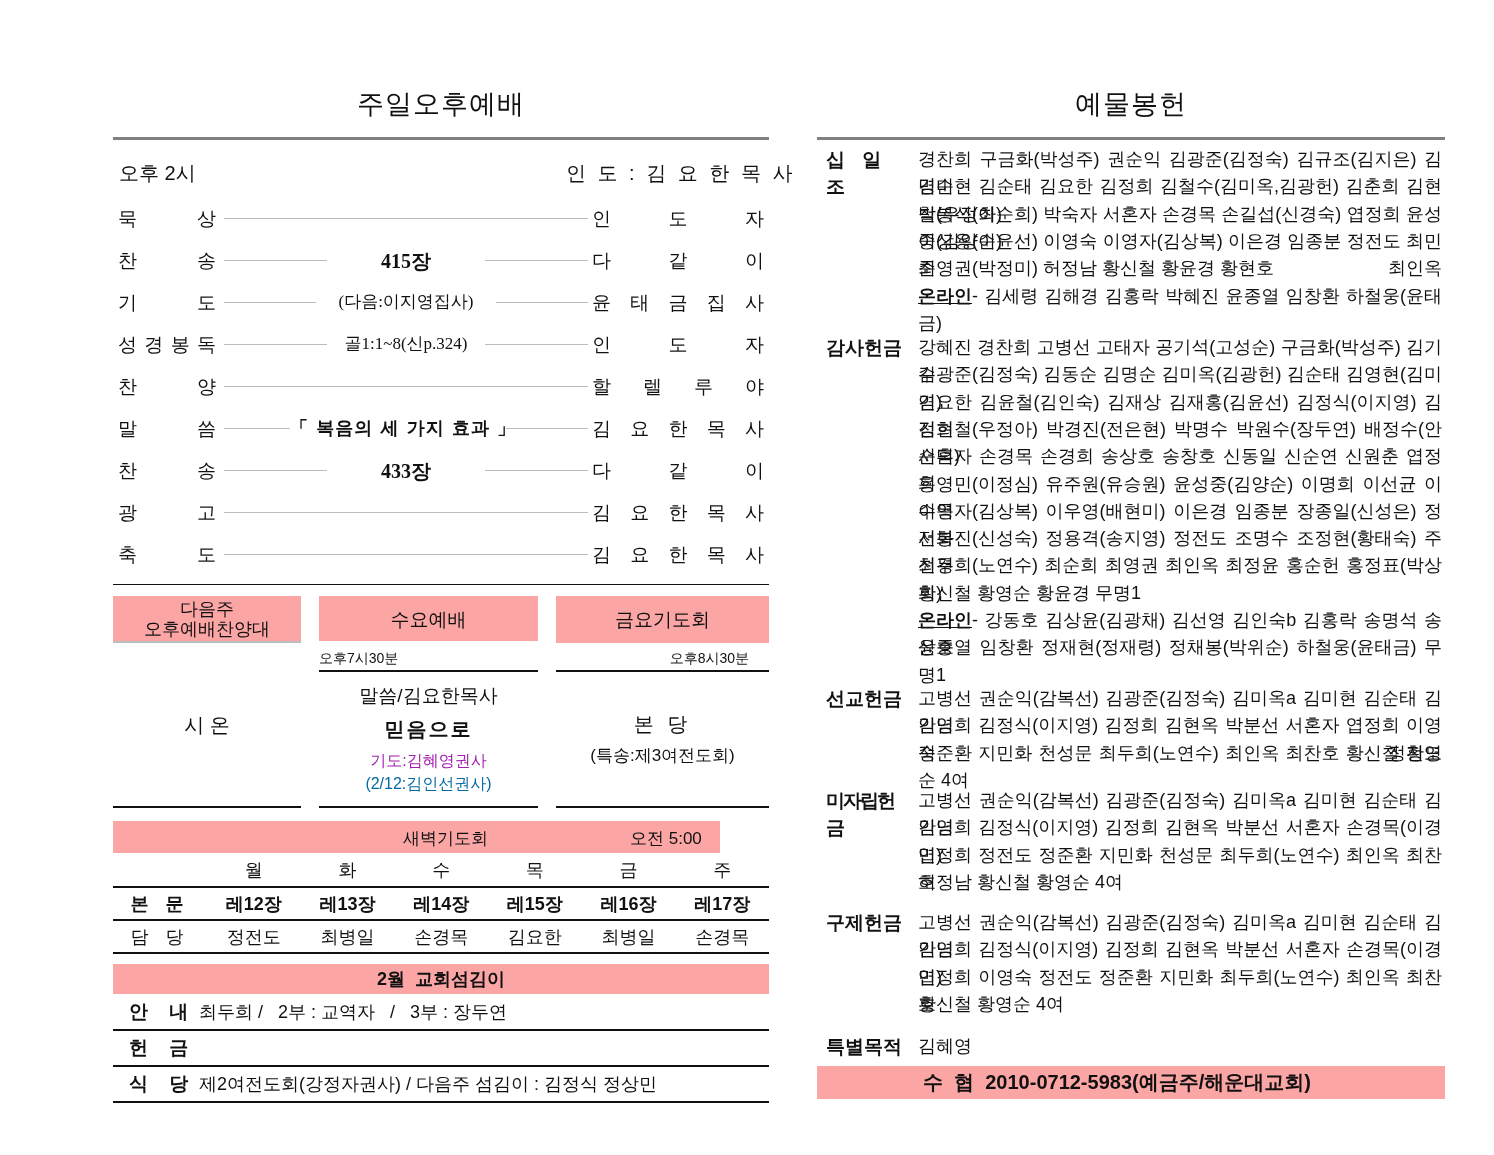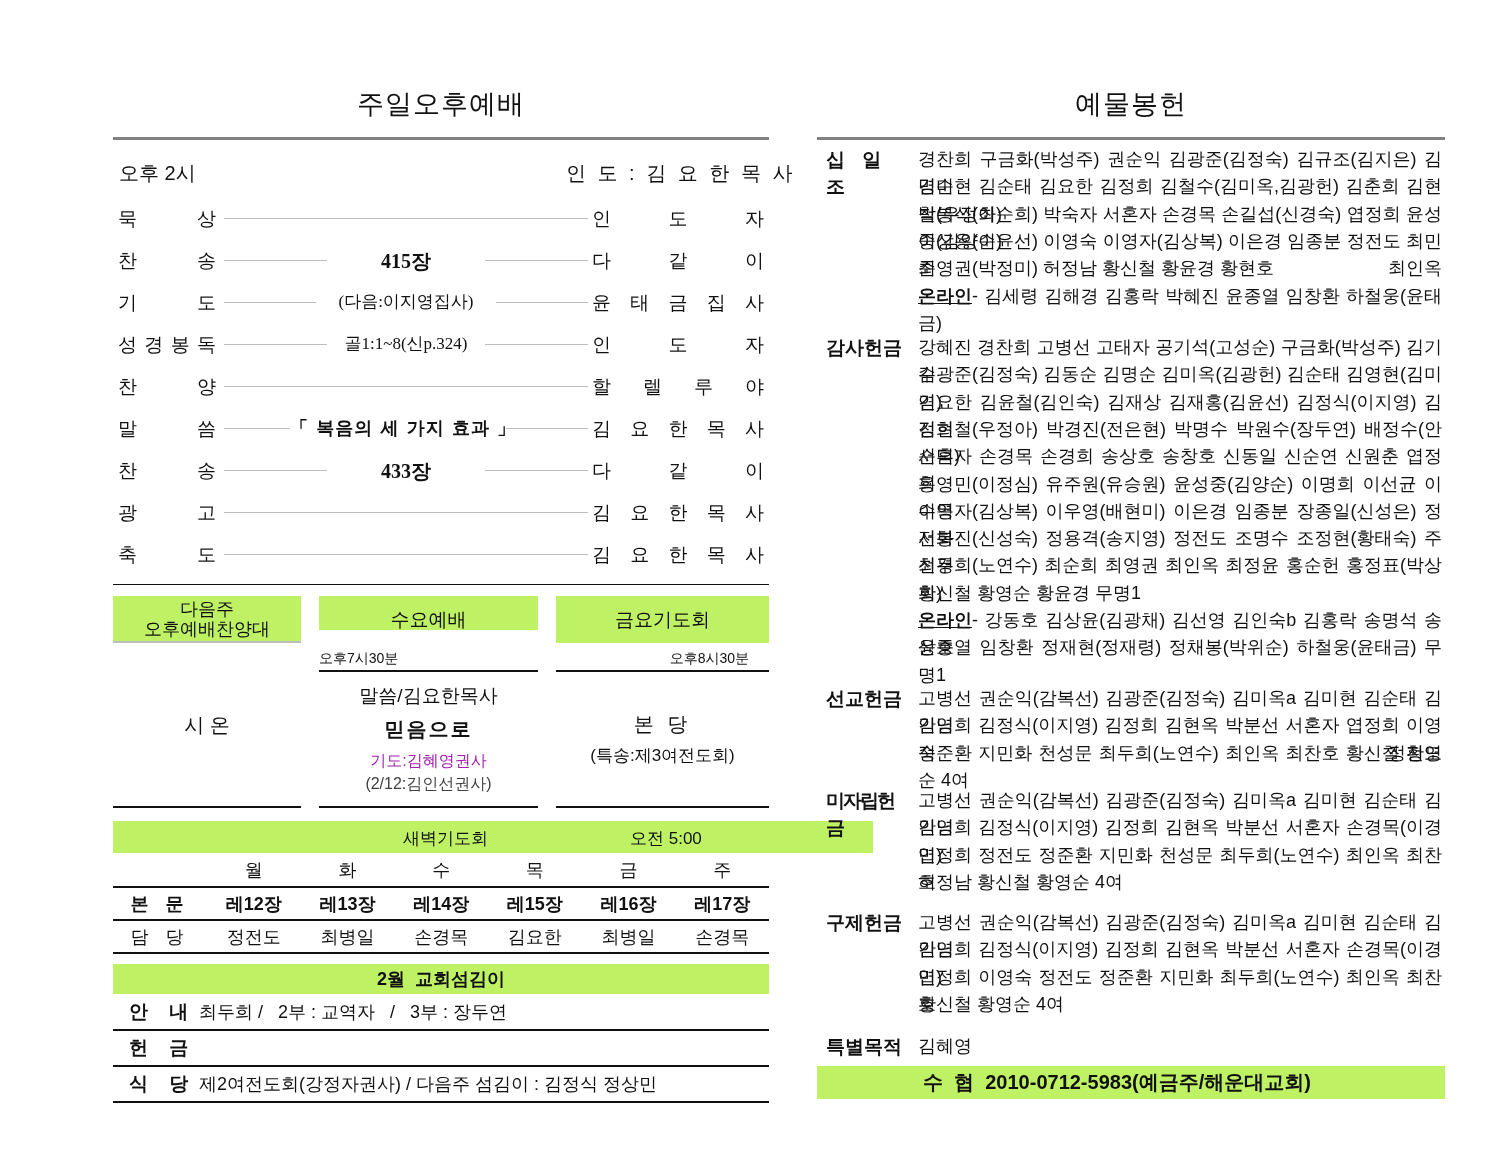--- a/index.html
+++ b/index.html
@@ -10,21 +10,21 @@
     .hr-gray { height:3px; background:#808080; }
     .hr-thin { height:1px; background:#111; }
     .lead-line { height:1px; background:#bdbdbd; }
 
     
     .ow-row { position:absolute; left:118px; width:648px; height:30px; font-size:19px; }
     .ow-label { position:absolute; left:0; width:98px; display:flex; justify-content:space-between; }
     .ow-center { position:absolute; text-align:center; white-space:nowrap; }
     .ow-right { position:absolute; left:474px; width:172px; display:flex; justify-content:space-between; }
 
-    .gray-box { background:#bef264; }
+    .gray-box { background:#fca5a5; }
     .serif { font-family: "Liberation Serif", "DejaVu Serif", serif; }
     .brush { font-family: "DejaVu Sans", sans-serif; font-weight:bold; letter-spacing:2px; }
 
     table.dawn { border-collapse:collapse; position:absolute; left:113px; top:853px; width:656px; font-size:18px; }
     table.dawn td { text-align:center; height:31px; padding:0; }
     table.dawn tr.days td { height:33px; }
     table.dawn tr.rb td { border-bottom:2px solid #111; }
 
     .svc-row { position:absolute; left:113px; width:656px; height:34px; font-size:18px; display:flex; align-items:center; }
     .svc-label { width:70px; padding-left:16px; font-weight:bold; letter-spacing:8px; font-size:19px; }
@@ -177,37 +177,37 @@
 
 <div class="abs hr-thin" style="left:113px; top:584px; width:656px;"></div>
 
 <div class="abs gray-box" style="left:113px; top:596px; width:188px; height:47px; text-align:center; font-size:18px; line-height:20px; padding-top:3px; box-sizing:border-box; border-bottom:2px solid #bdbdbd;">
   <div>다음주</div>
   <div>오후예배찬양대</div>
 </div>
 <div class="abs" style="left:113px; top:712px; width:188px; text-align:center; font-size:20px;">시 온</div>
 <div class="abs hr-thin" style="left:113px; top:806px; width:188px; height:2px;"></div>
 
-<div class="abs gray-box" style="left:319px; top:596px; width:219px; height:34px; text-align:center; line-height:47px; font-size:19px;">수요예배</div>
+<div class="abs gray-box" style="left:319px; top:596px; width:219px; height:45px; text-align:center; line-height:47px; font-size:19px;">수요예배</div>
 <div class="abs" style="left:319px; top:650px; width:210px; text-align:left; font-size:14px;">오후7시30분</div>
 <div class="abs hr-thin" style="left:319px; top:670px; width:219px; height:2px;"></div>
 <div class="abs" style="left:319px; top:683px; width:219px; text-align:center; font-size:19px;">말씀/김요한목사</div>
 <div class="abs brush" style="left:319px; top:716px; width:219px; text-align:center; font-size:20px;">믿음으로</div>
 <div class="abs" style="left:319px; top:751px; width:219px; text-align:center; font-size:16px; color:#a21caf;">기도:김혜영권사</div>
-<div class="abs" style="left:319px; top:774px; width:219px; text-align:center; font-size:16px; color:#404040;">(2/12:김인선권사)</div>
+<div class="abs" style="left:319px; top:774px; width:219px; text-align:center; font-size:16px; color:#0369a1;">(2/12:김인선권사)</div>
 <div class="abs hr-thin" style="left:319px; top:806px; width:219px; height:2px;"></div>
 
 <div class="abs gray-box" style="left:556px; top:596px; width:213px; height:47px; text-align:center; line-height:47px; font-size:19px;">금요기도회</div>
 <div class="abs" style="left:556px; top:650px; width:193px; text-align:right; font-size:14px;">오후8시30분</div>
 <div class="abs hr-thin" style="left:556px; top:670px; width:213px; height:2px;"></div>
 <div class="abs" style="left:556px; top:711px; width:213px; text-align:center; font-size:20px; letter-spacing:4px;">본 당</div>
 <div class="abs" style="left:556px; top:744px; width:213px; text-align:center; font-size:17px;">(특송:제3여전도회)</div>
 <div class="abs hr-thin" style="left:556px; top:806px; width:213px; height:2px;"></div>
 
-<div class="abs gray-box" style="left:113px; top:821px; width:760px; height:32px; font-size:17px;">
+<div class="abs gray-box" style="left:113px; top:821px; width:607px; height:32px; font-size:17px;">
   <span class="abs" style="left:290px; top:6px;">새벽기도회</span>
   <span class="abs" style="left:517px; top:6px;">오전 5:00</span>
 </div>
 <table class="dawn">
   <tbody>
       <tr class="days rb">
     <td style="width:94px;"></td>
     <td>월</td>
     <td>화</td>
     <td>수</td>

